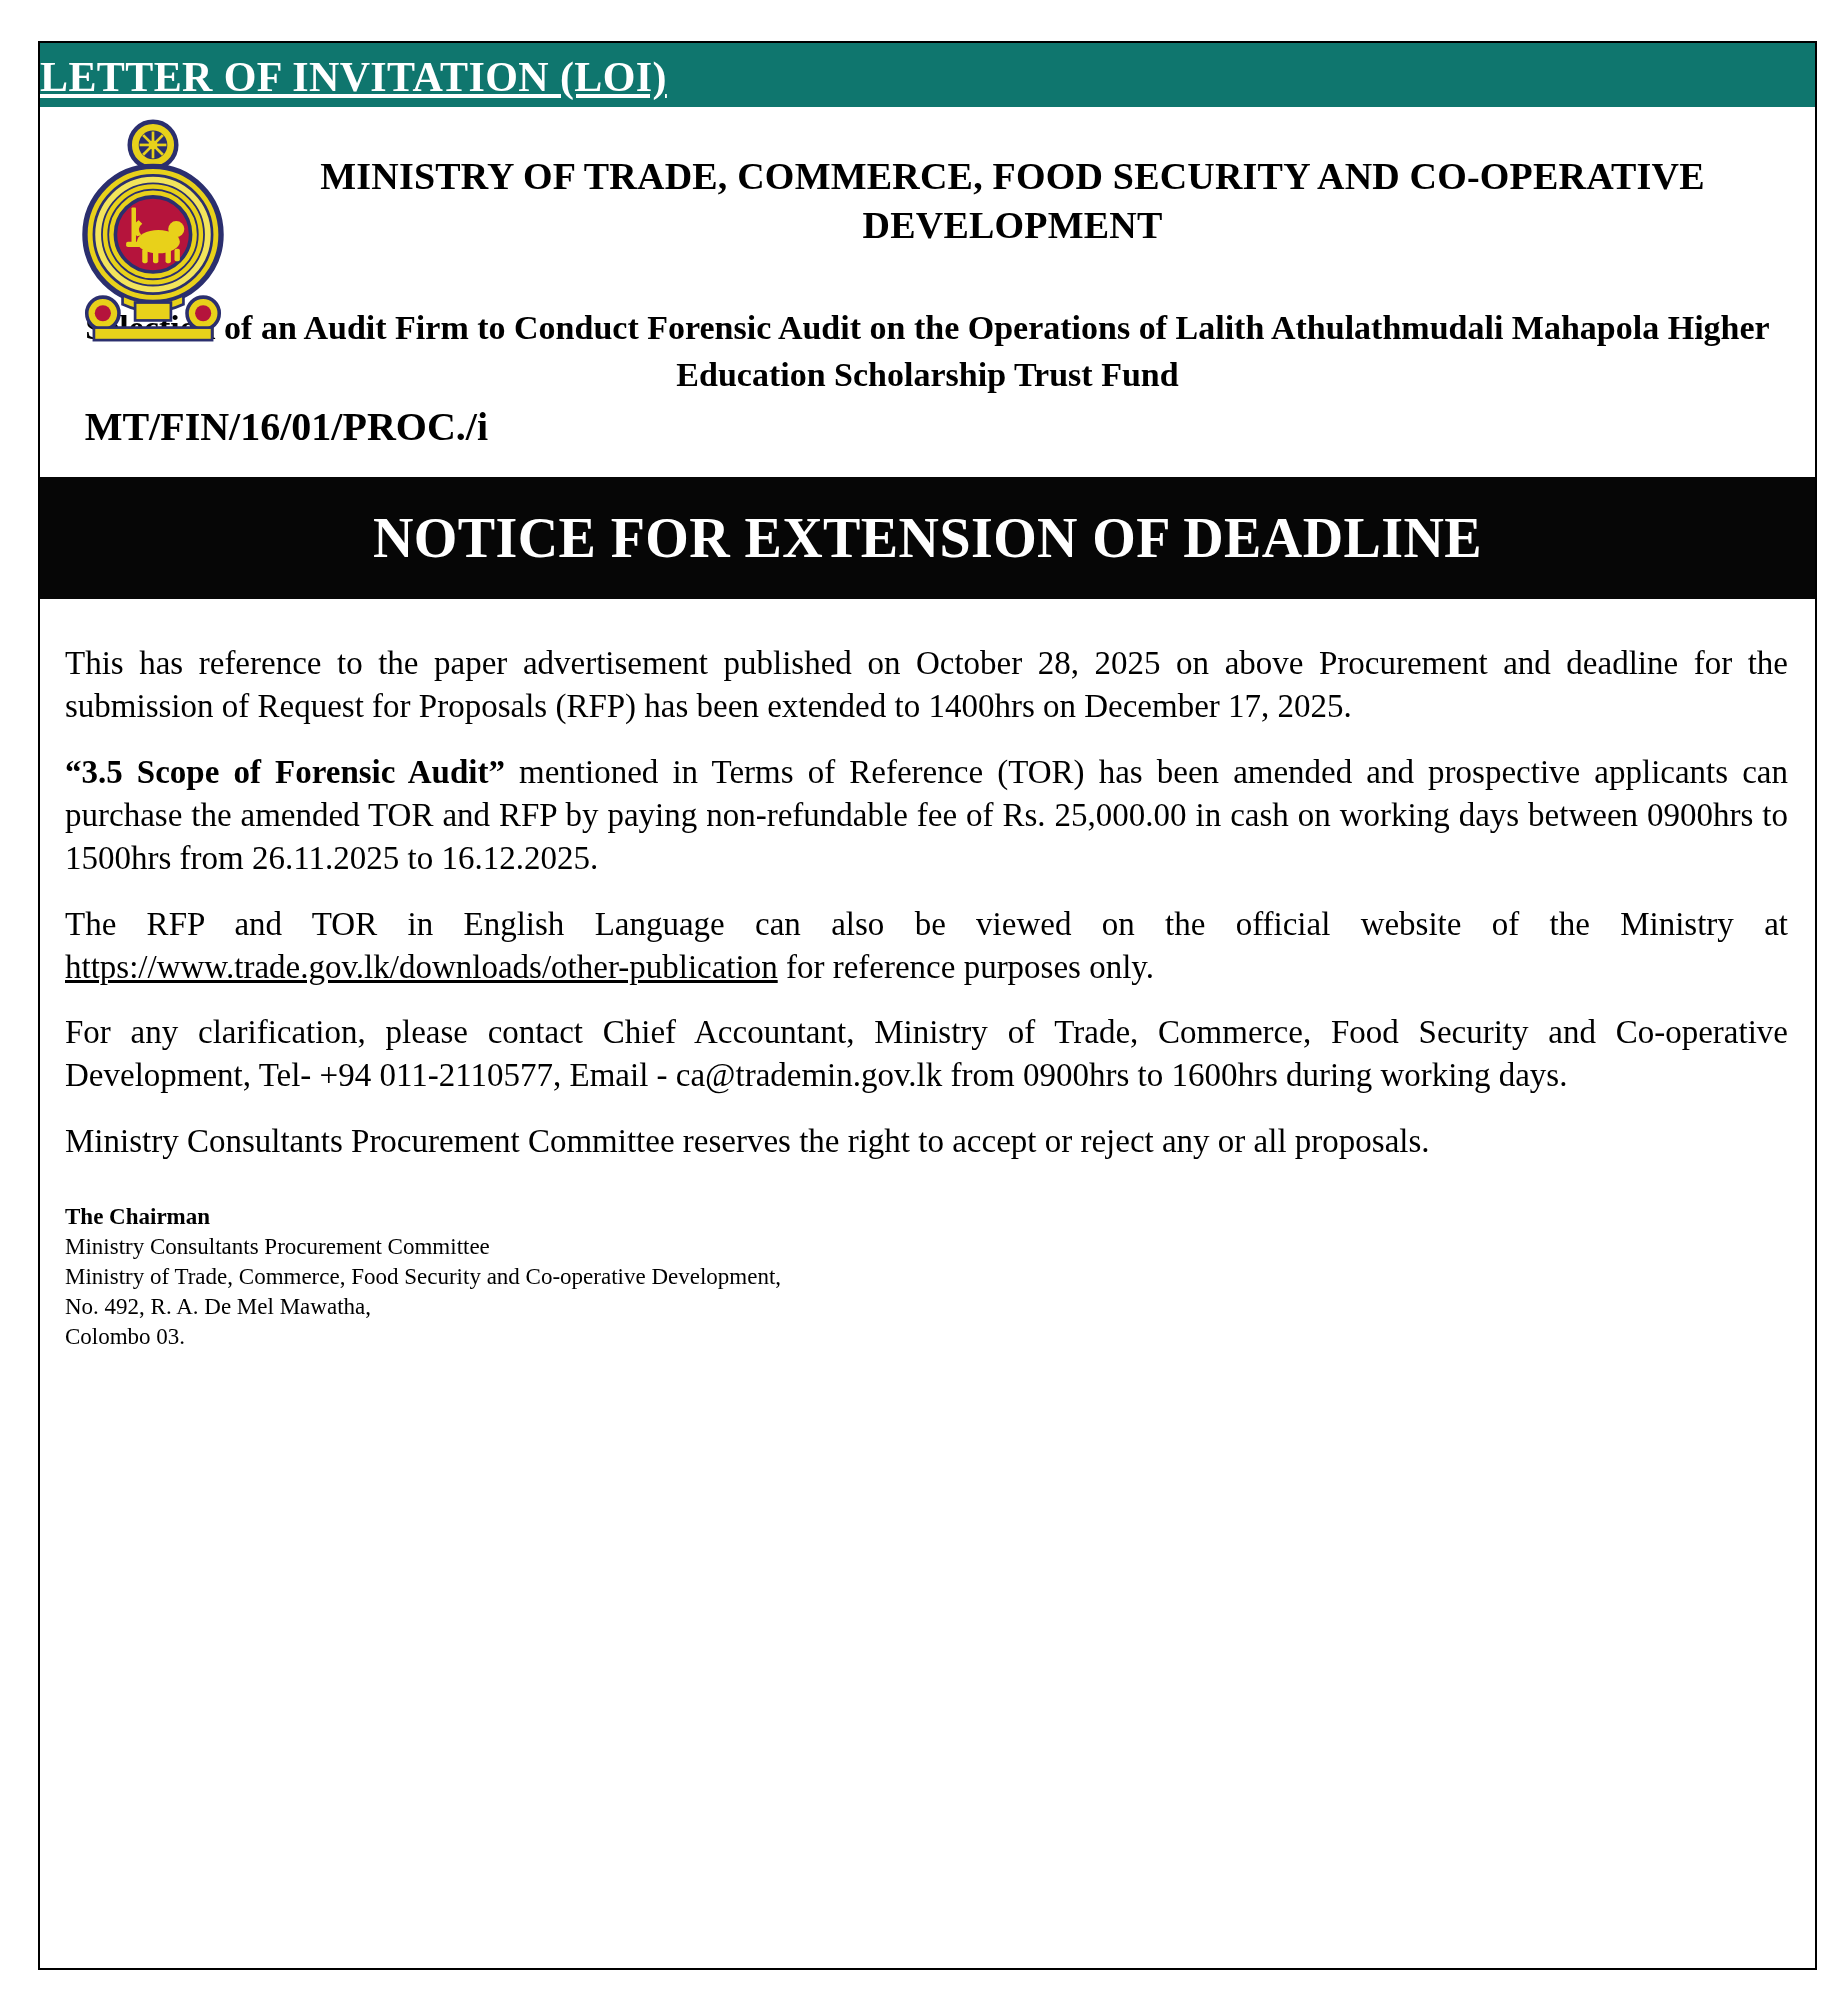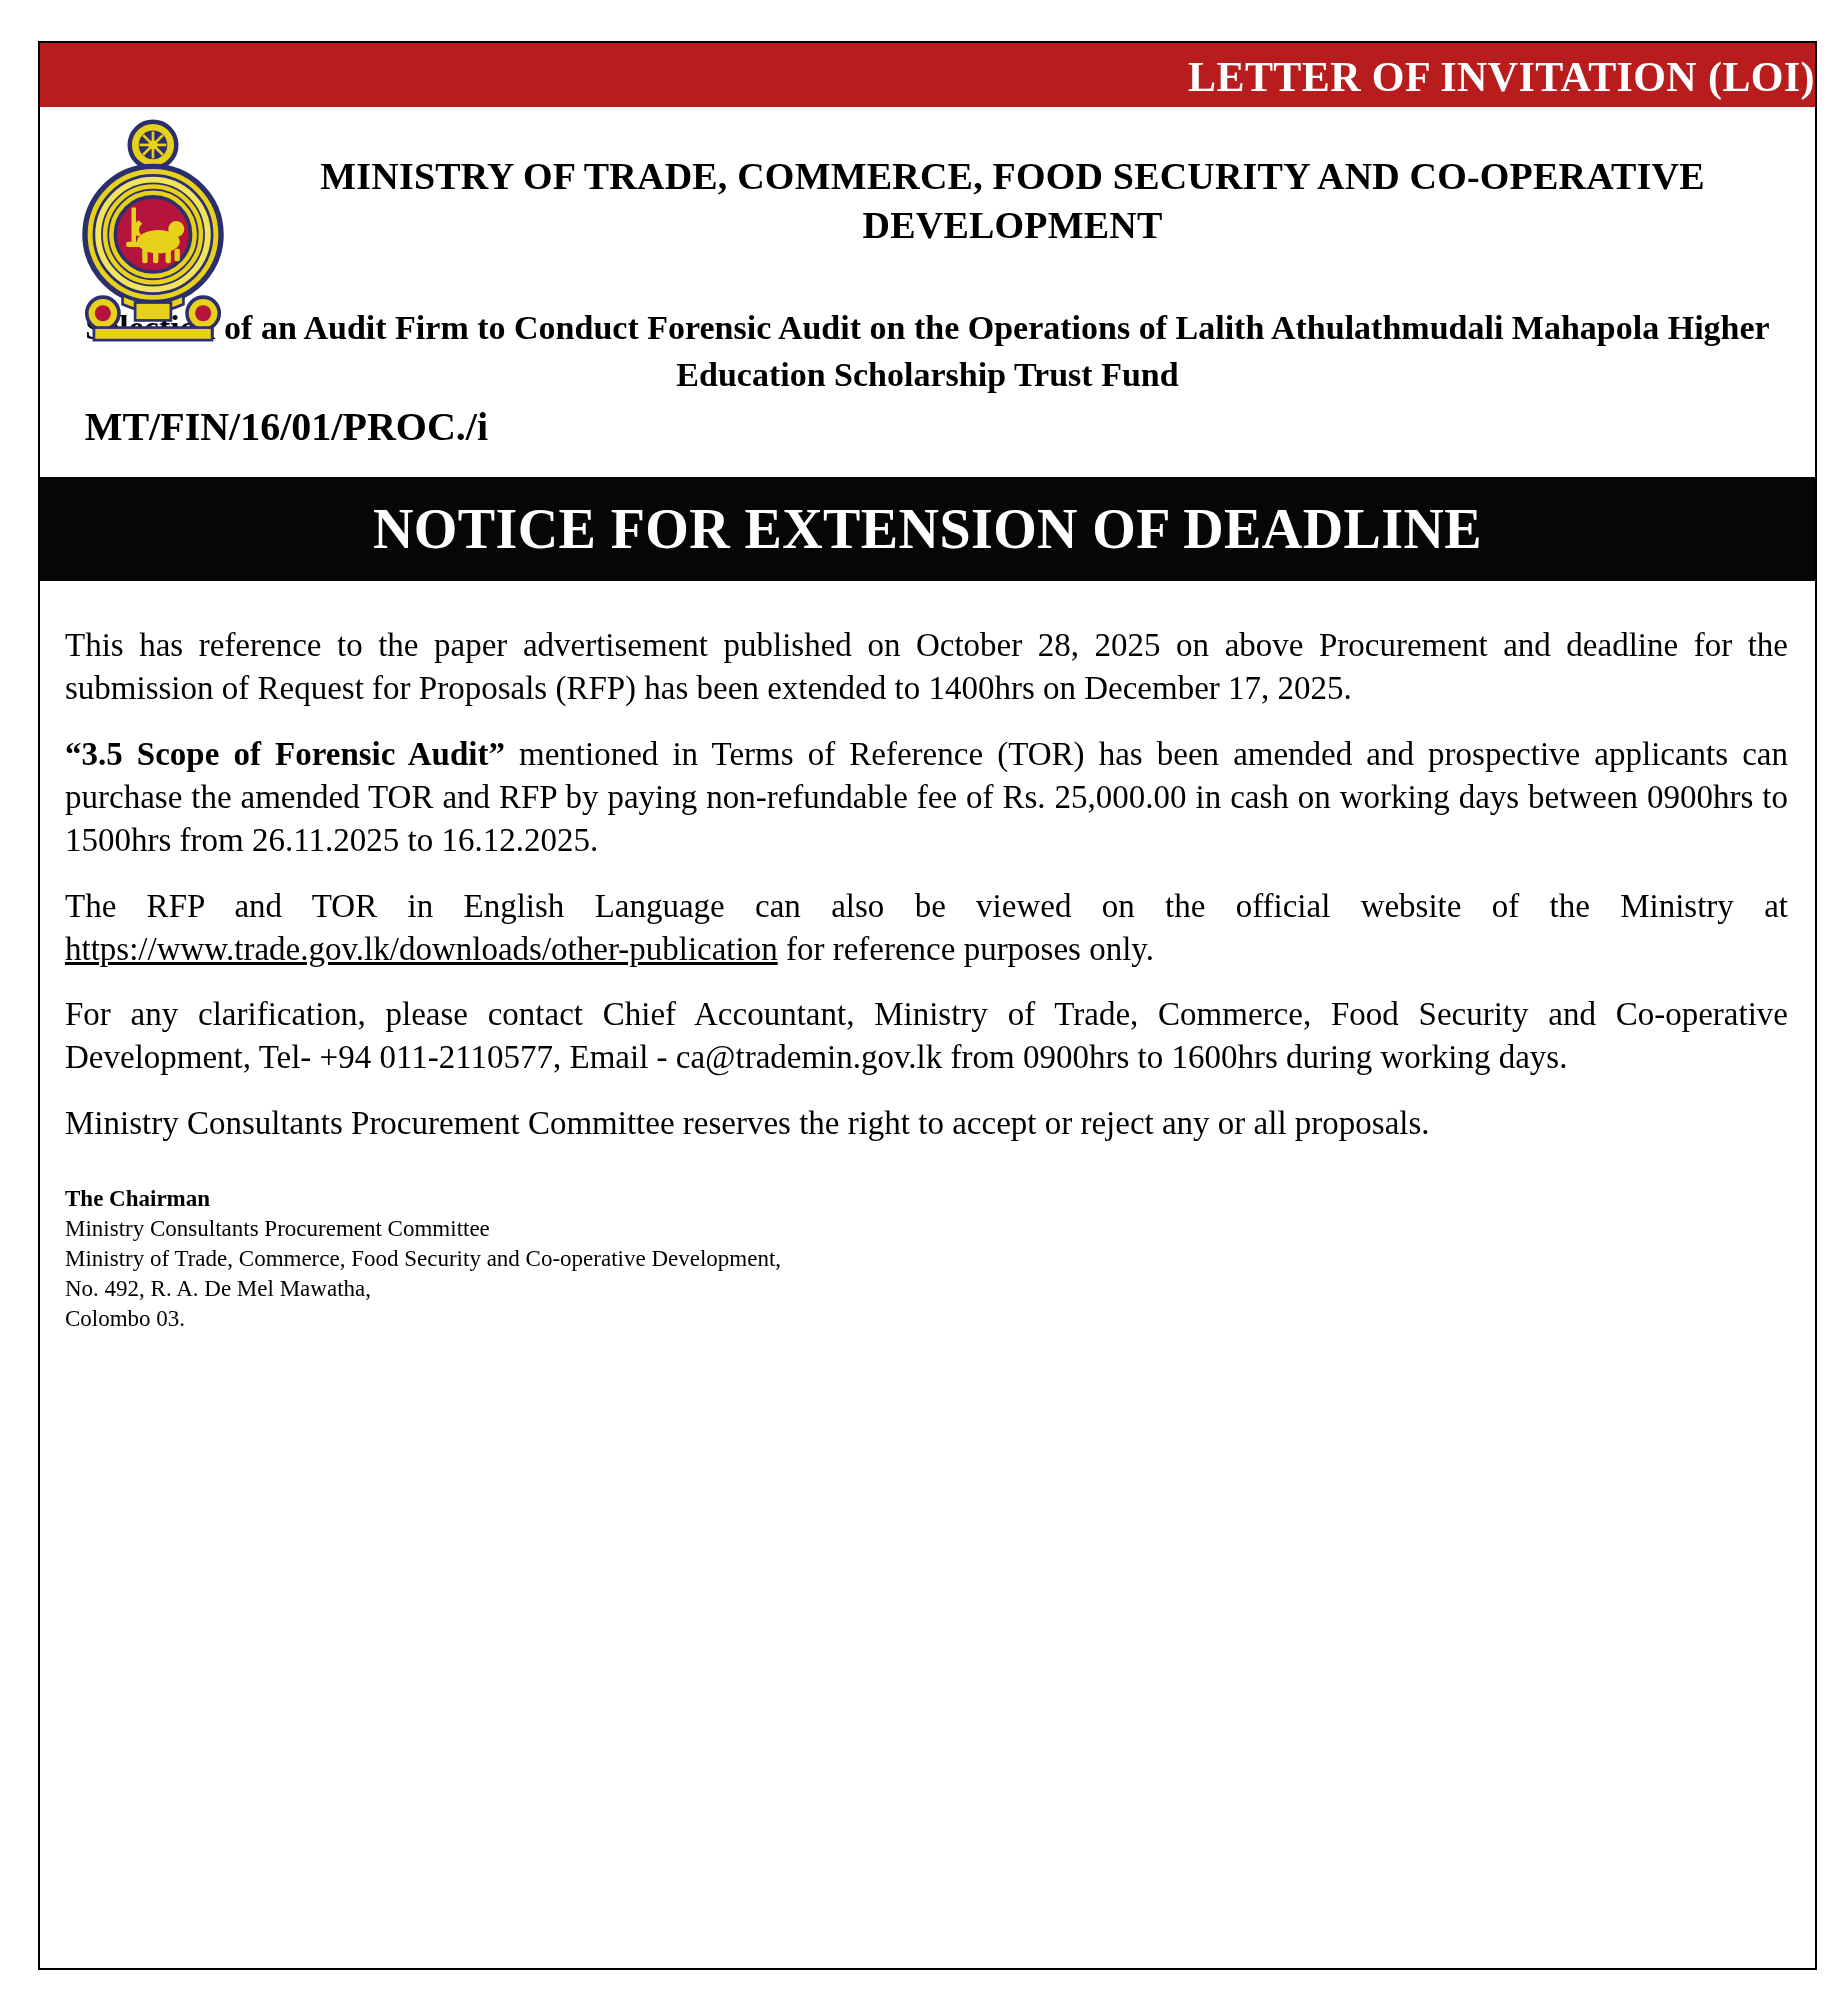--- a/index.html
+++ b/index.html
@@ -22,26 +22,27 @@
     top: 41px;
     width: 1779px;
     height: 1929px;
     border: 2.7px solid #000000;
     box-sizing: border-box;
     background: #ffffff;
   }
 
   
   .banner-top {
-    background: #b91c1c;
+    background: #0f766e;
     color: #ffffff;
-    text-align: right;
+    text-align: left;
     padding: 12.5px 0 16px 0;
     height: 64px;
     box-sizing: border-box;
+    text-decoration: underline;
   }
   .banner-top-text {
     font-size: 42px;
     font-weight: bold;
     letter-spacing: 0.4px;
     line-height: 1.0;
     display: block;
   }
 
   
@@ -81,21 +82,21 @@
     font-weight: bold;
     line-height: 1.38;
   }
 
   
   .banner-notice {
     margin-top: 23px;
     background: #060606;
     color: #ffffff;
     text-align: center;
-    height: 104px;
+    height: 122px;
     display: flex;
     align-items: center;
     justify-content: center;
   }
   .banner-notice-text {
     font-size: 56px;
     font-weight: bold;
     line-height: 1.0;
     letter-spacing: 0.4px;
   }

